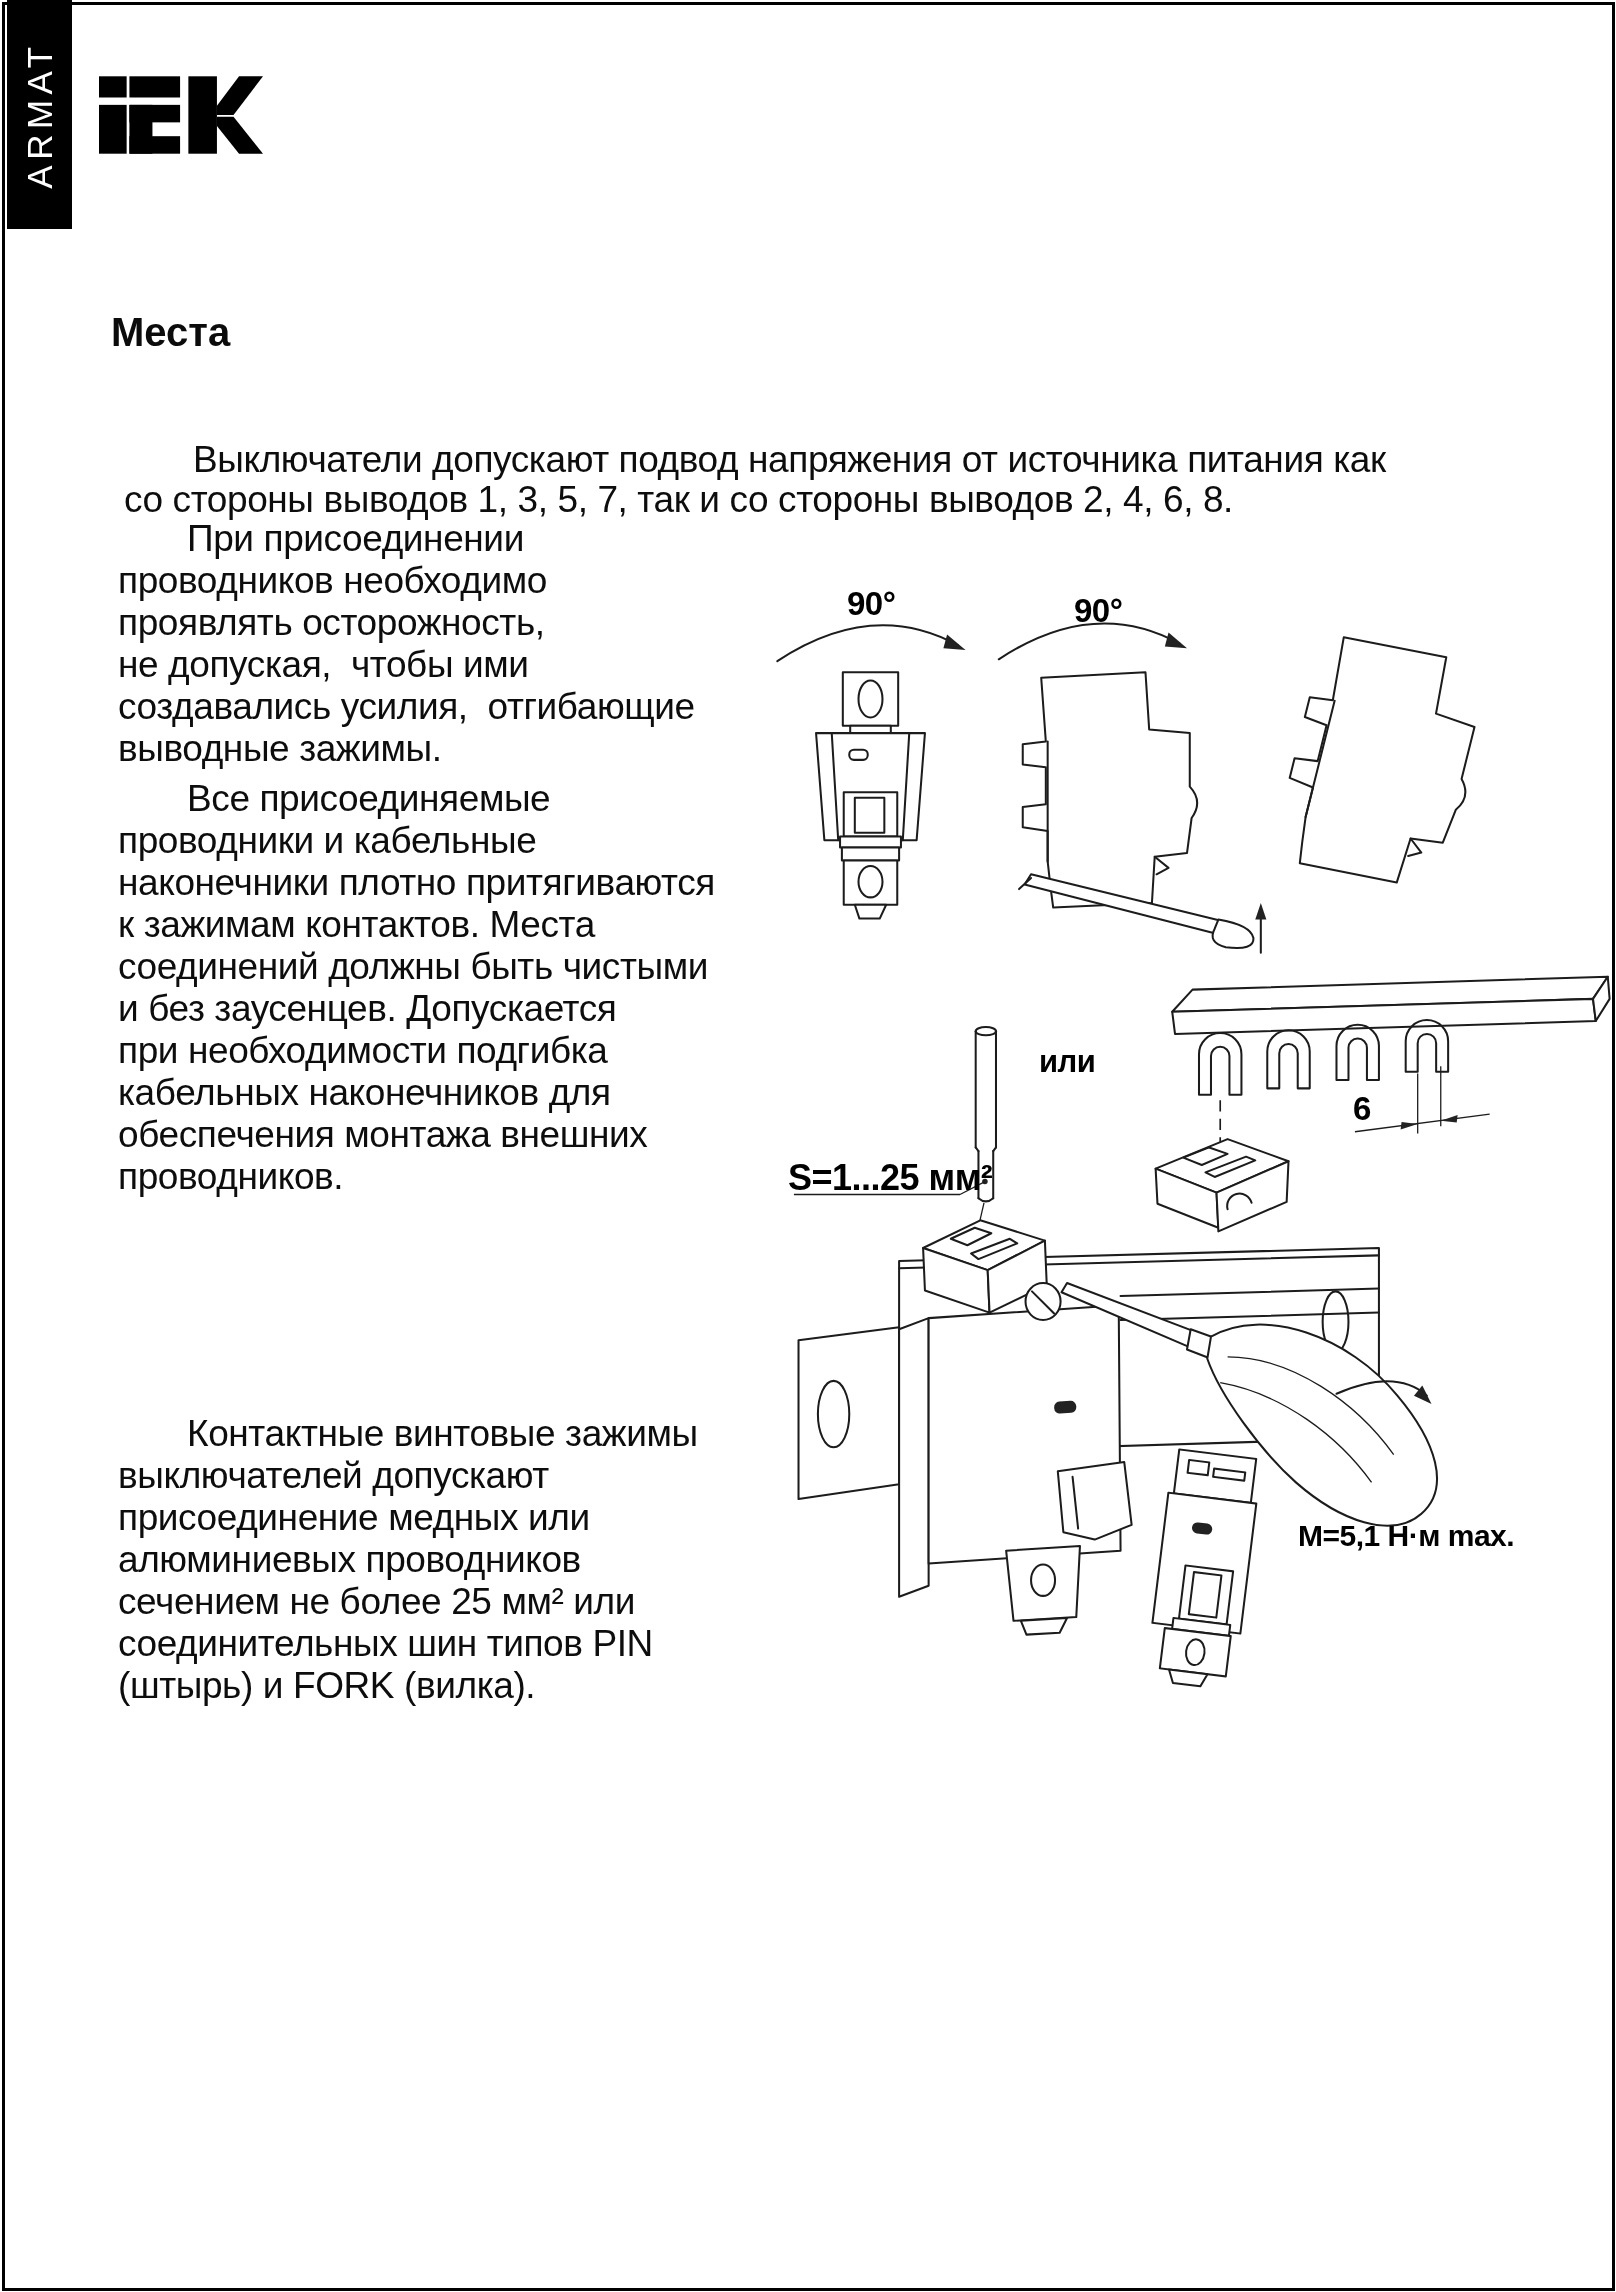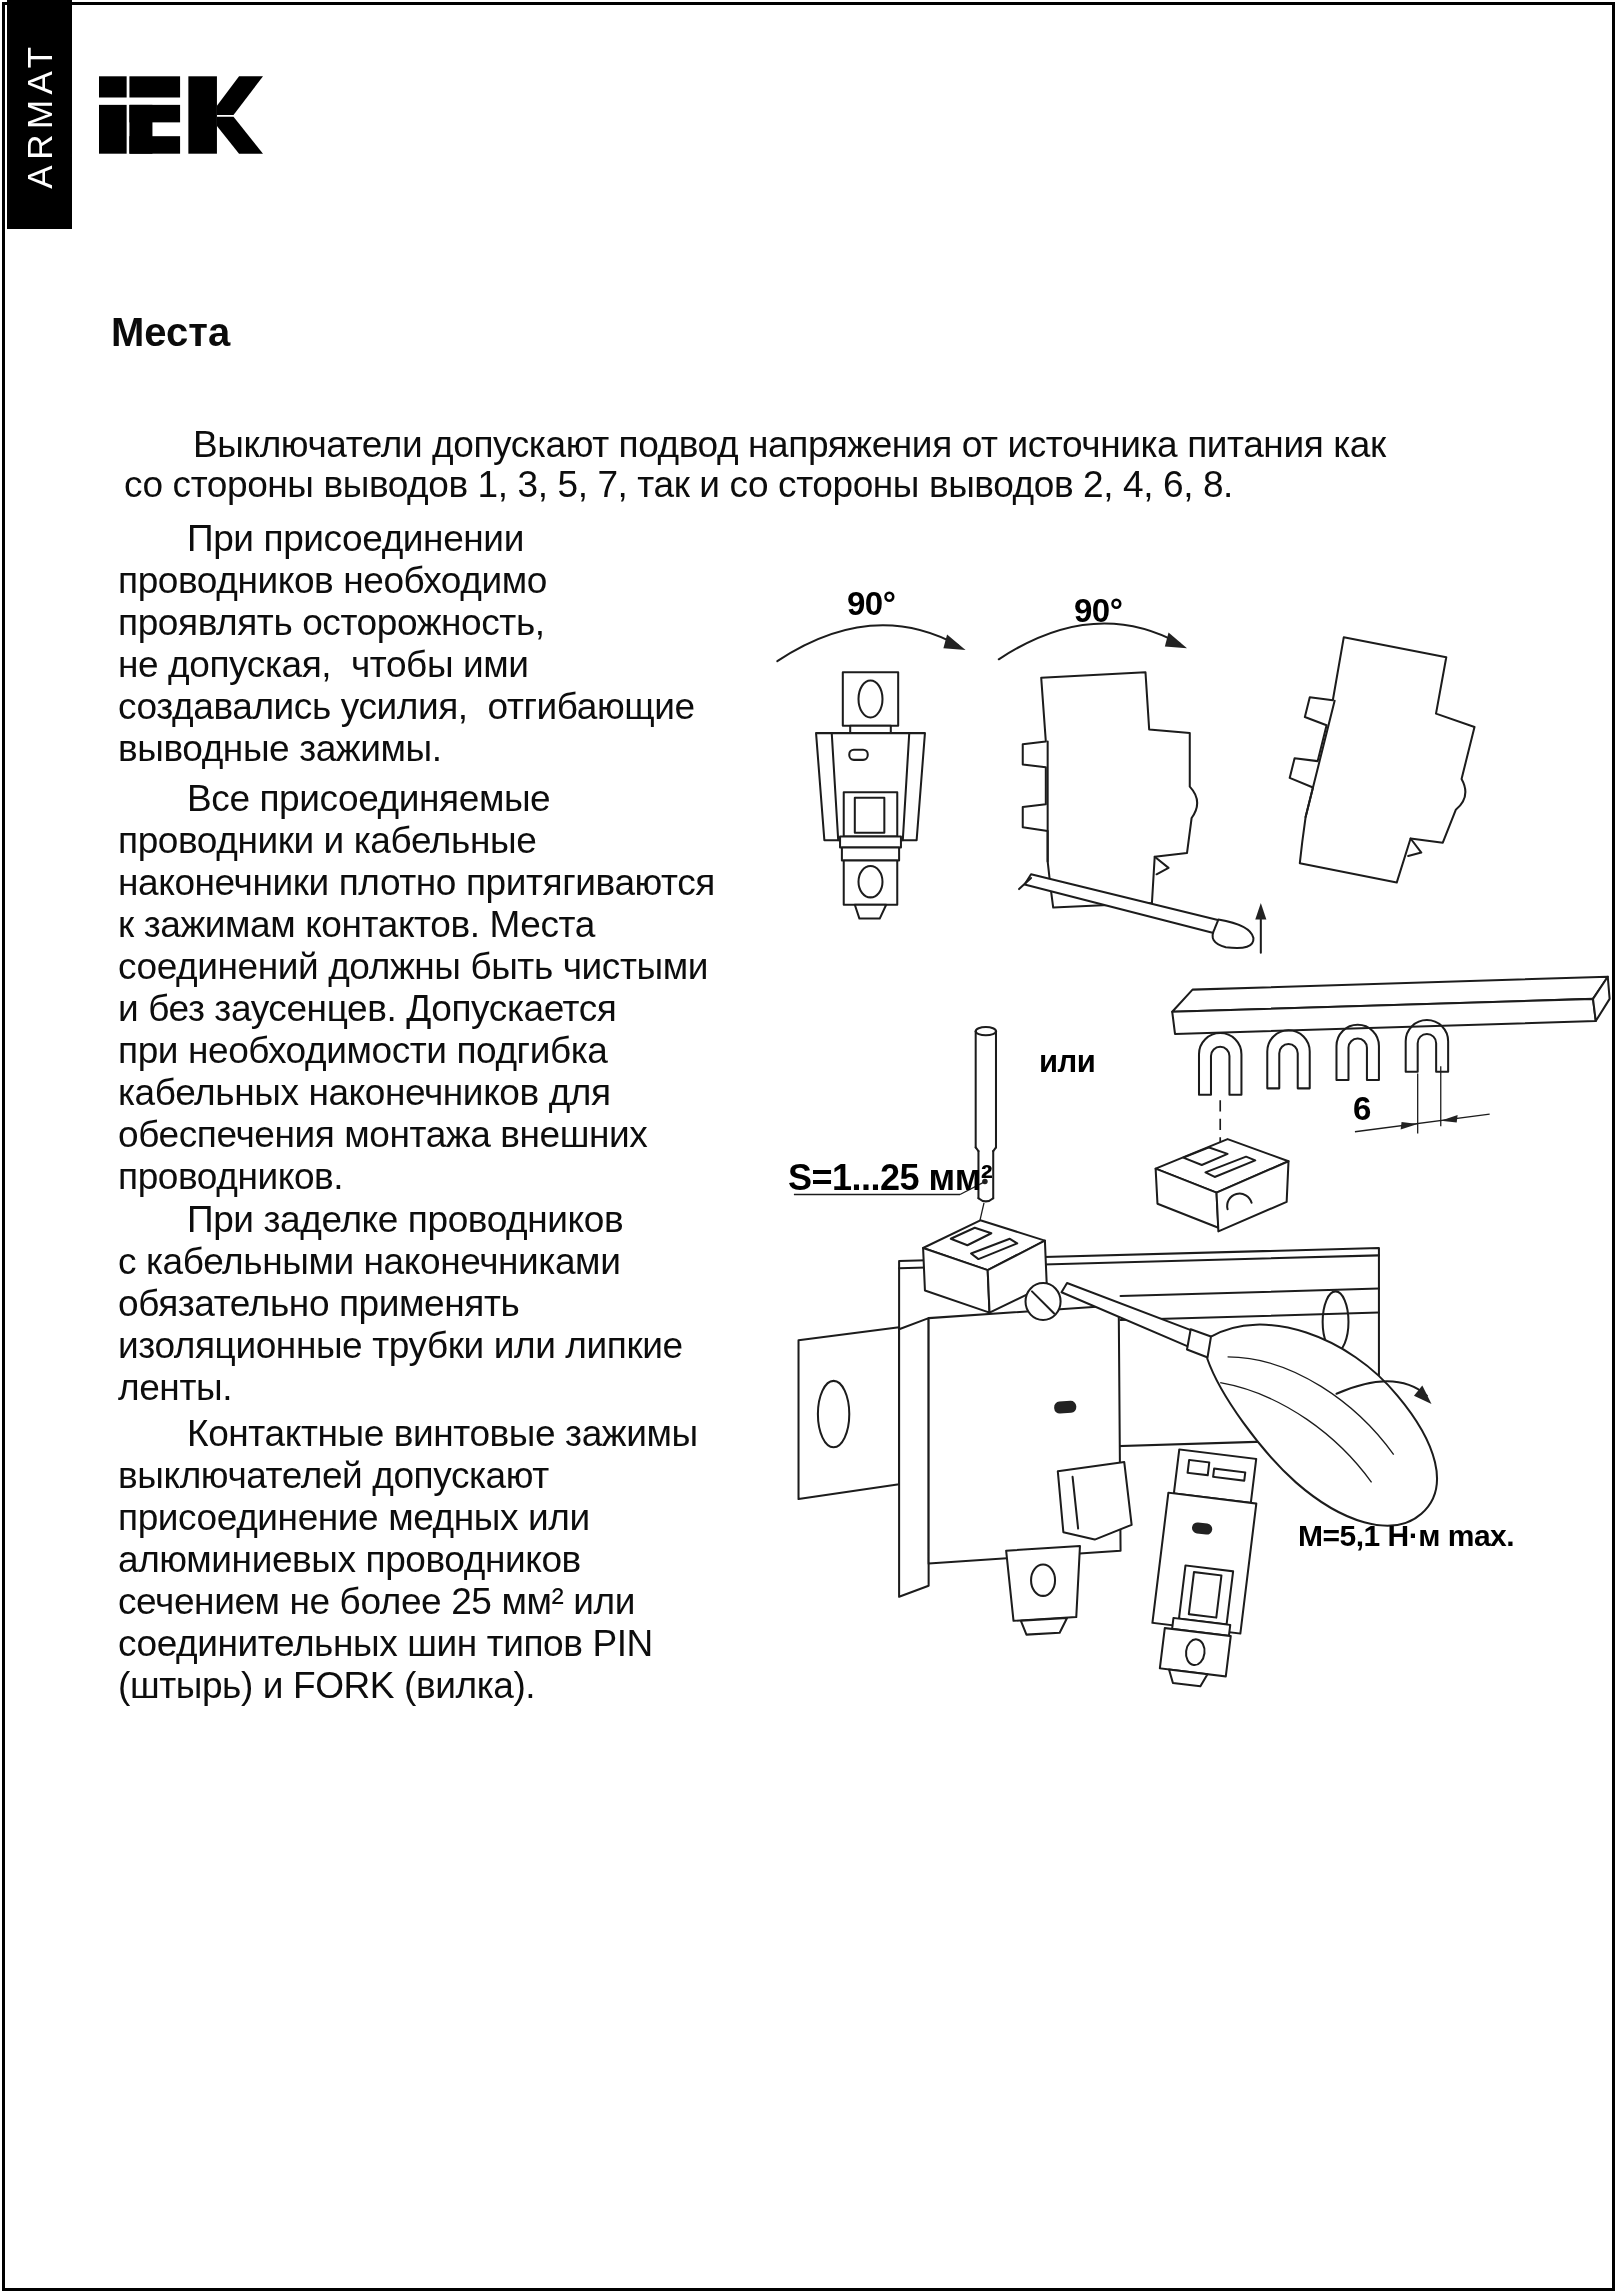--- a/index.html
+++ b/index.html
@@ -30,21 +30,21 @@
     position:absolute;left:111px;top:310px;
     font-size:40px;font-weight:bold;color:#0b0b0b;letter-spacing:0;
   }
   .para{
     position:absolute;
     white-space:pre;
     font-size:37px;line-height:42px;color:#0d0d0d;
     letter-spacing:-0.4px;
     text-indent:69px;
   }
-  .para-intro{left:124px;top:425px;line-height:40px;}
+  .para-intro{left:124px;top:440px;line-height:40px;}
   .para-caution{left:118px;top:518px;}
   .para-tightening{left:118px;top:778px;}
   .para-sealing{left:118px;top:1199px;}
   .para-terminals{left:118px;top:1413px;}
   .figure-svg{position:absolute;left:757px;top:554px;width:860px;height:1209px;}
   .figure-svg *{vector-effect:none;}
   .ln{stroke:#1c1c1c;stroke-width:2.2;fill:none;stroke-linejoin:round;stroke-linecap:round;}
   .wf{stroke:#1c1c1c;stroke-width:2.2;fill:#ffffff;stroke-linejoin:round;}
   .bk{fill:#222;stroke:none;}
   .thin{stroke:#1c1c1c;stroke-width:1.4;fill:none;}
@@ -100,25 +100,20 @@
   <div class="para para-tightening">Все присоединяемые
 проводники и кабельные
 наконечники плотно притягиваются
 к зажимам контактов. Места
 соединений должны быть чистыми
 и без заусенцев. Допускается
 при необходимости подгибка
 кабельных наконечников для
 обеспечения монтажа внешних
 проводников.</div>
-  <div class="para para-sealing">При заделке проводников
-с кабельными наконечниками
-обязательно применять
-изоляционные трубки или липкие
-ленты.</div>
   <div class="para para-terminals">Контактные винтовые зажимы
 выключателей допускают
 присоединение медных или
 алюминиевых проводников
 сечением не более 25 мм² или
 соединительных шин типов PIN
 (штырь) и FORK (вилка).</div>
 
   <svg class="figure-svg" viewBox="820 600 932 1310" xmlns="http://www.w3.org/2000/svg">
     <defs>

